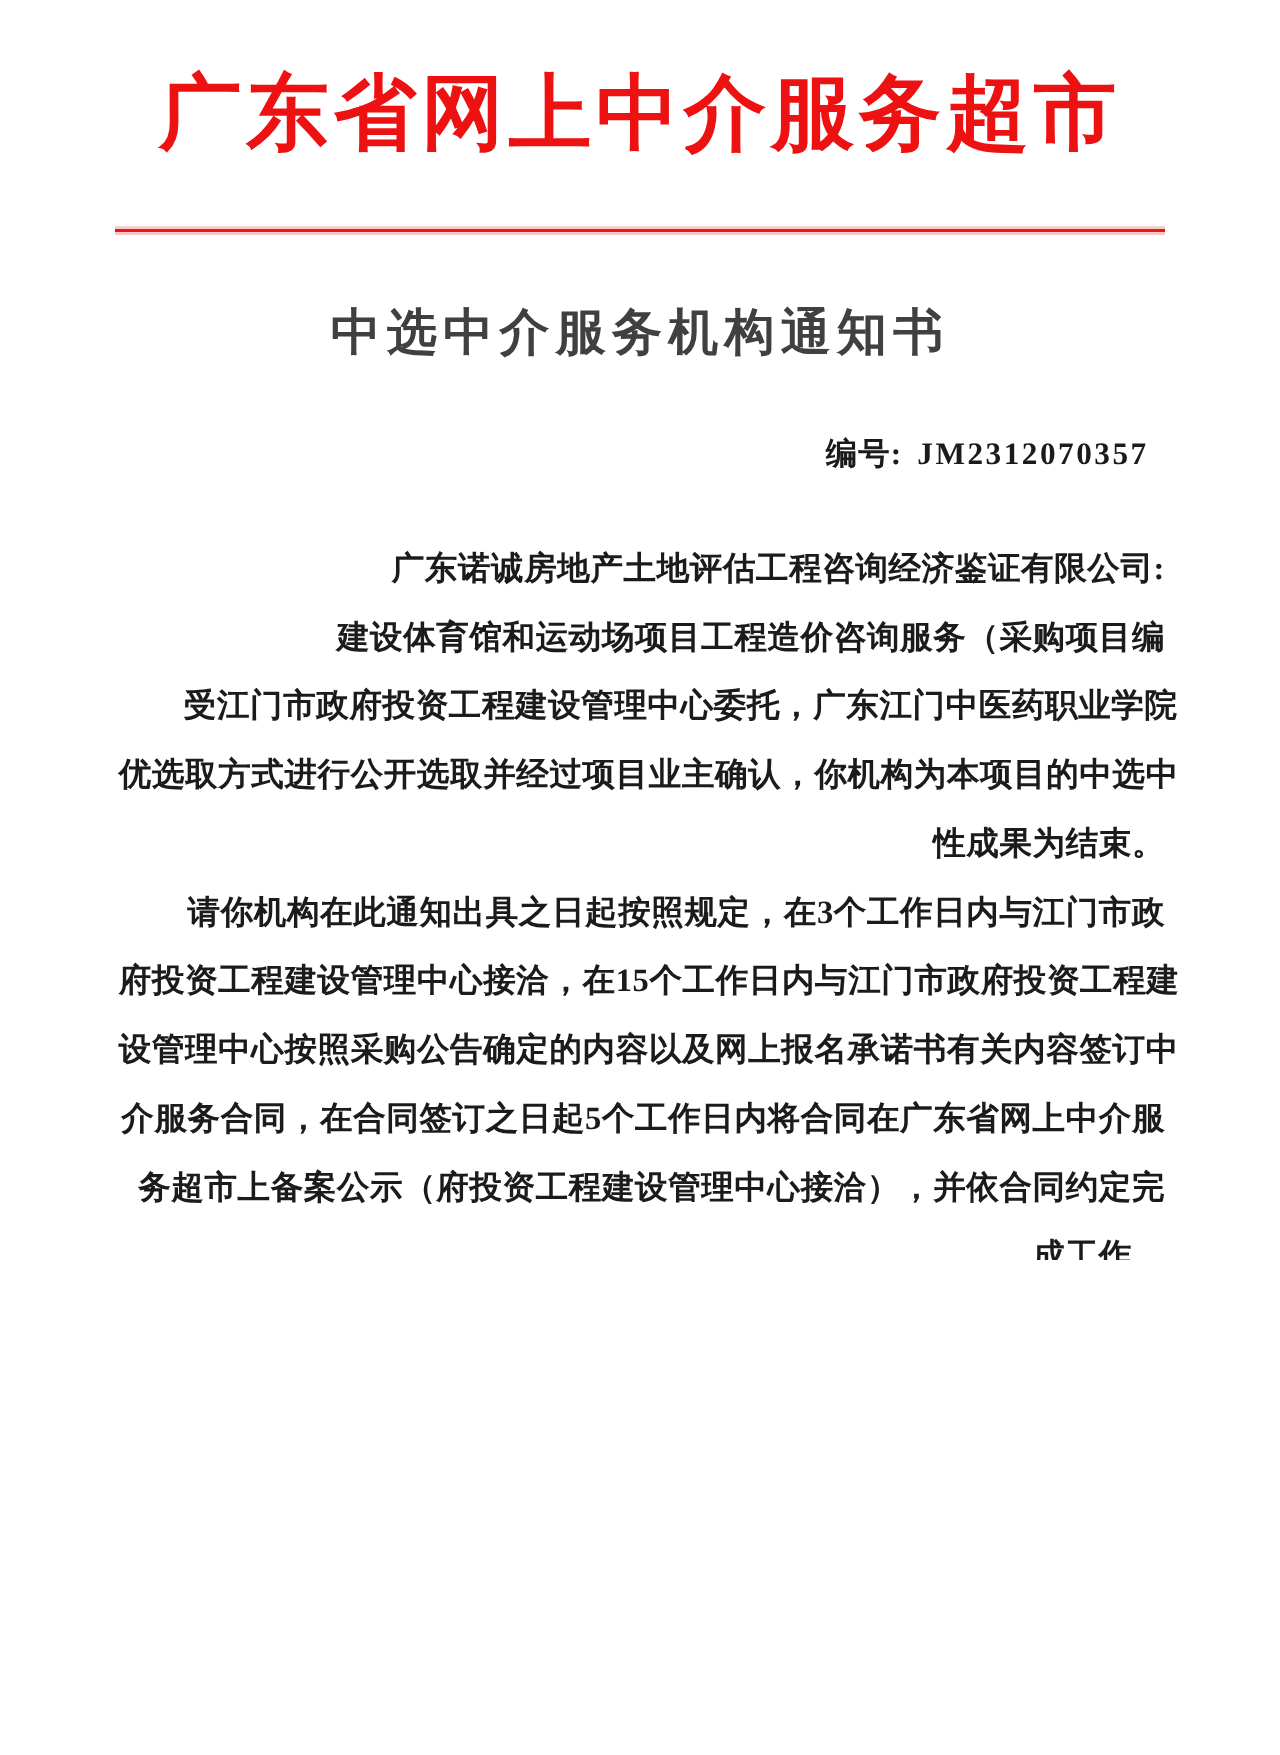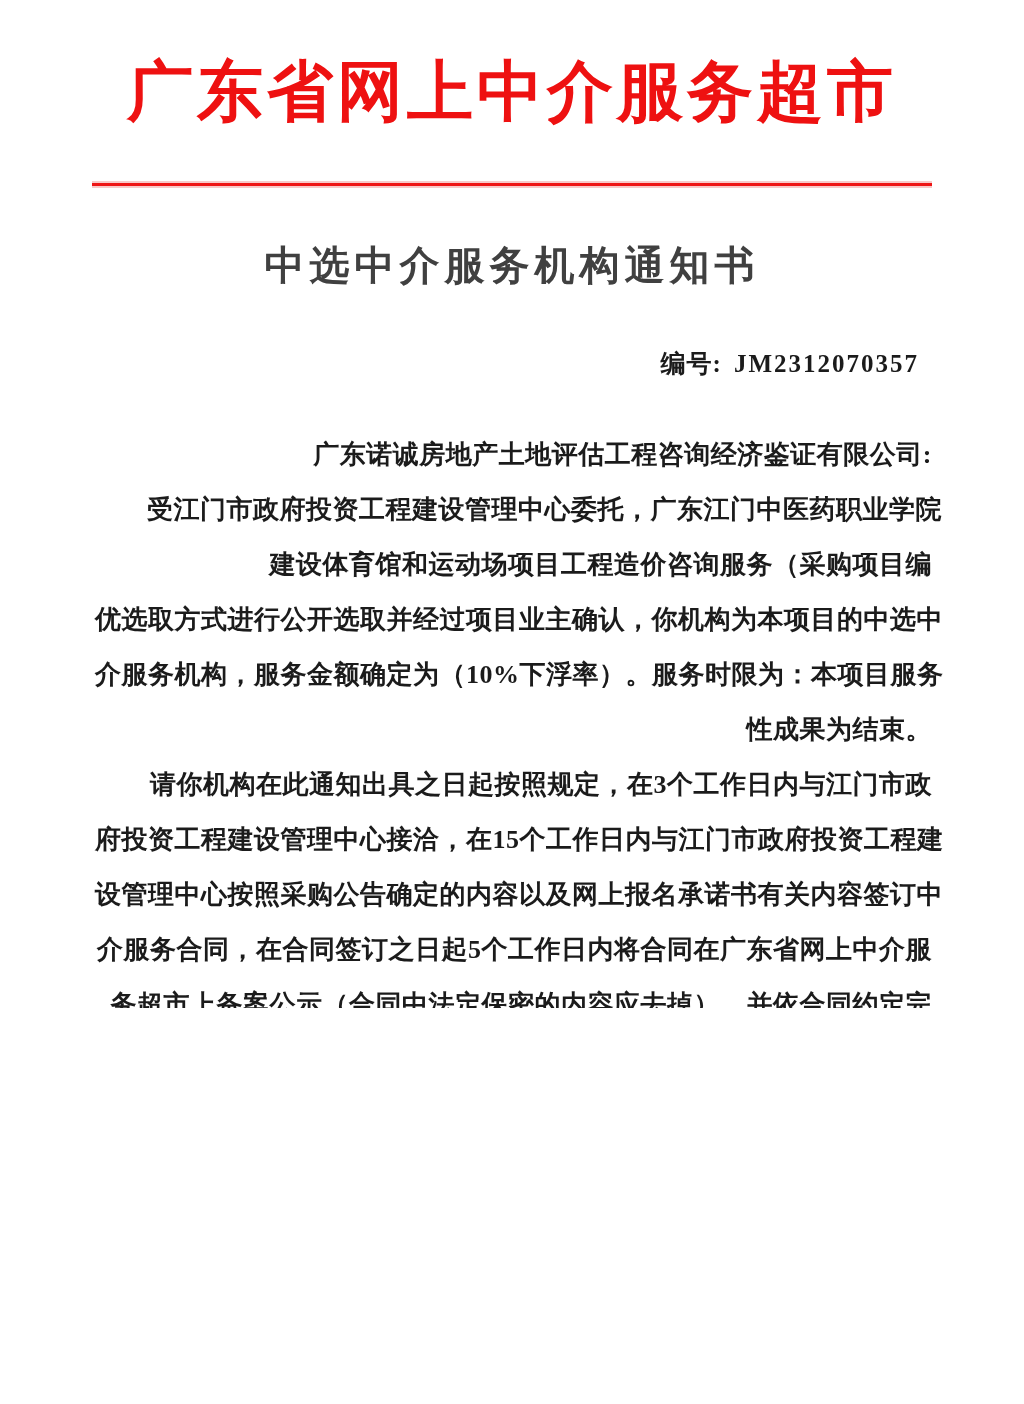--- a/index.html
+++ b/index.html
@@ -134,33 +134,32 @@
   <h2 class="doc-title">中选中介服务机构通知书</h2>
 
   <div class="ref-line">
     <span class="ref-label">编号:</span><span class="ref-value">JM2312070357</span>
   </div>
 
   <div class="body">
     <div class="line">广东诺诚房地产土地评估工程咨询经济鉴证有限公司:</div>
 
     <div>
+      <div class="line">建设体育馆和运动场项目工程造价咨询服务（采购项目编</div>
       <div class="line indent">受江门市政府投资工程建设管理中心委托，广东江门中医药职业学院</div>
-      <div class="line">建设体育馆和运动场项目工程造价咨询服务（采购项目编</div>
       <div class="line">优选取方式进行公开选取并经过项目业主确认，你机构为本项目的中选中</div>
-      <div class="line">介服务机构，服务金额确定为（10%下浮率）。服务时限为：本项目服务</div>
       <div class="line">性成果为结束。</div>
     </div>
 
     <div>
       <div class="line indent">请你机构在此通知出具之日起按照规定，在3个工作日内与江门市政</div>
       <div class="line">府投资工程建设管理中心接洽，在15个工作日内与江门市政府投资工程建</div>
       <div class="line">设管理中心按照采购公告确定的内容以及网上报名承诺书有关内容签订中</div>
       <div class="line">介服务合同，在合同签订之日起5个工作日内将合同在广东省网上中介服</div>
-      <div class="line">务超市上备案公示（合同中法定保密的内容应去掉），并依合同约定完</div>
+      <div class="line">务超市上备案公示（府投资工程建设管理中心接洽），并依合同约定完</div>
       <div class="line">成工作。</div>
     </div>
   </div>
 
   <div class="sign-wrap">
     <div class="sign-block">
       <div class="sign-org">江门市公共资源交易中心</div>
       <div class="sign-date">2023年12月07日</div>
     </div>
   </div>

